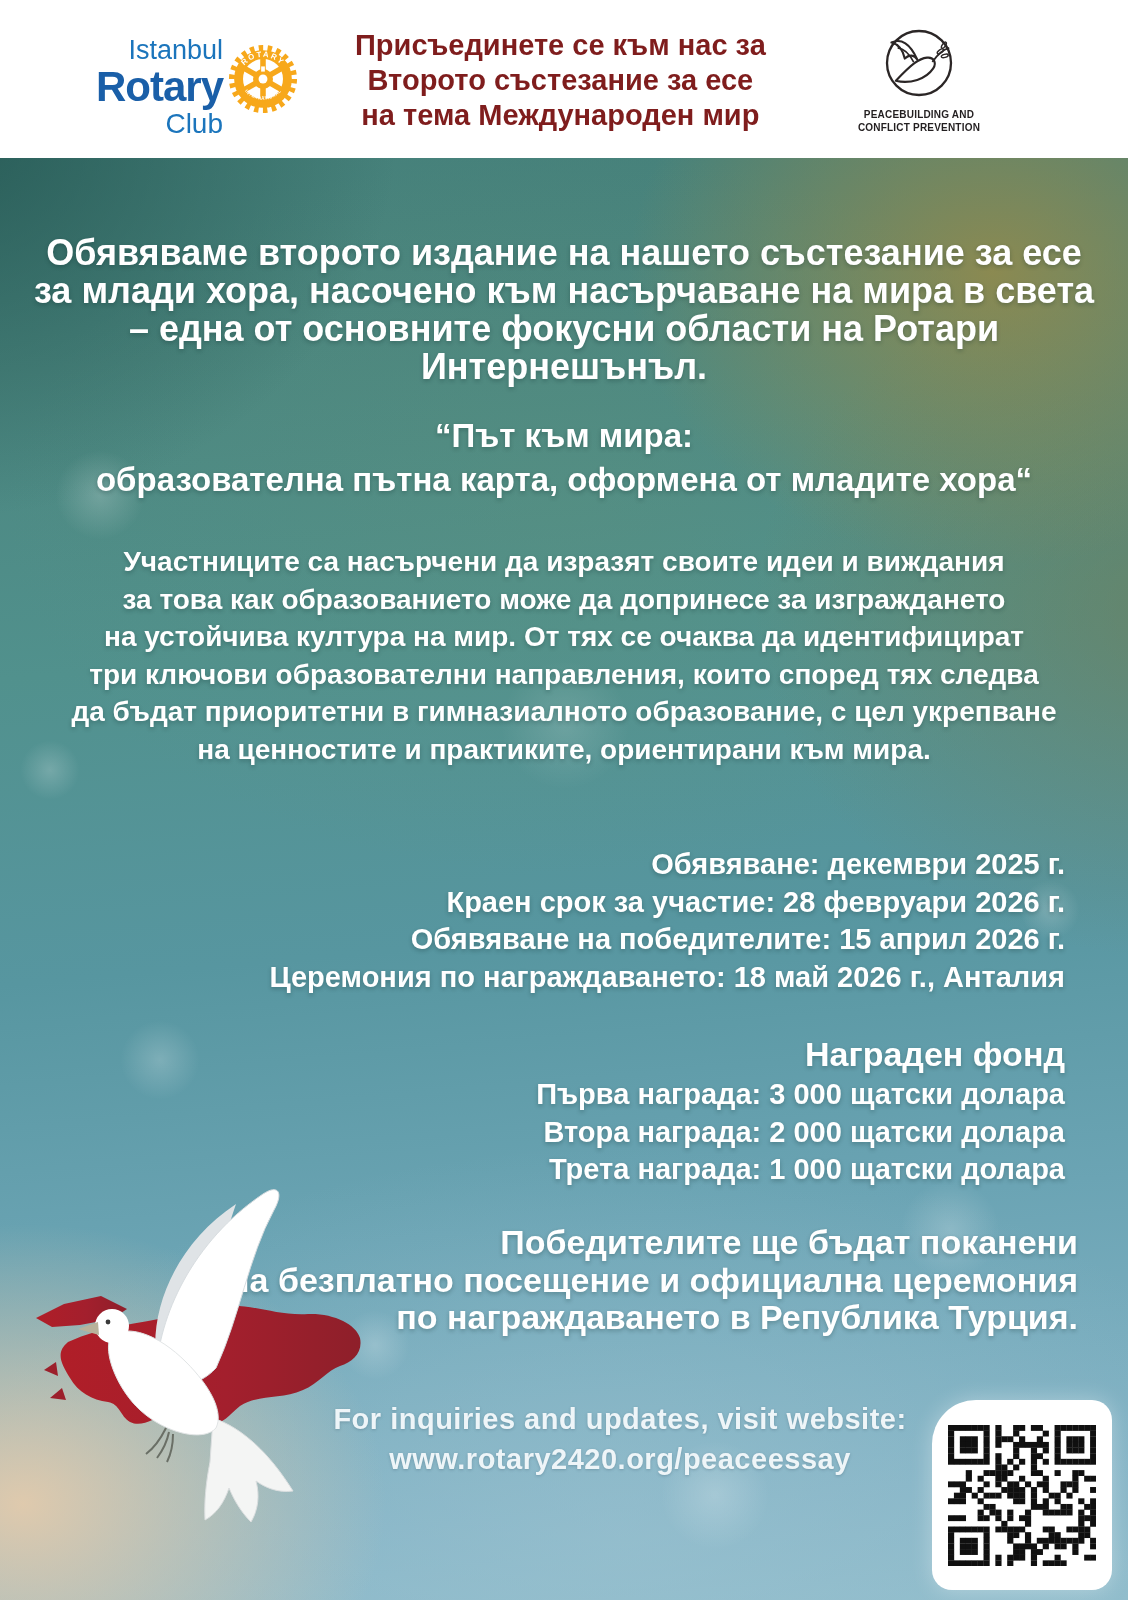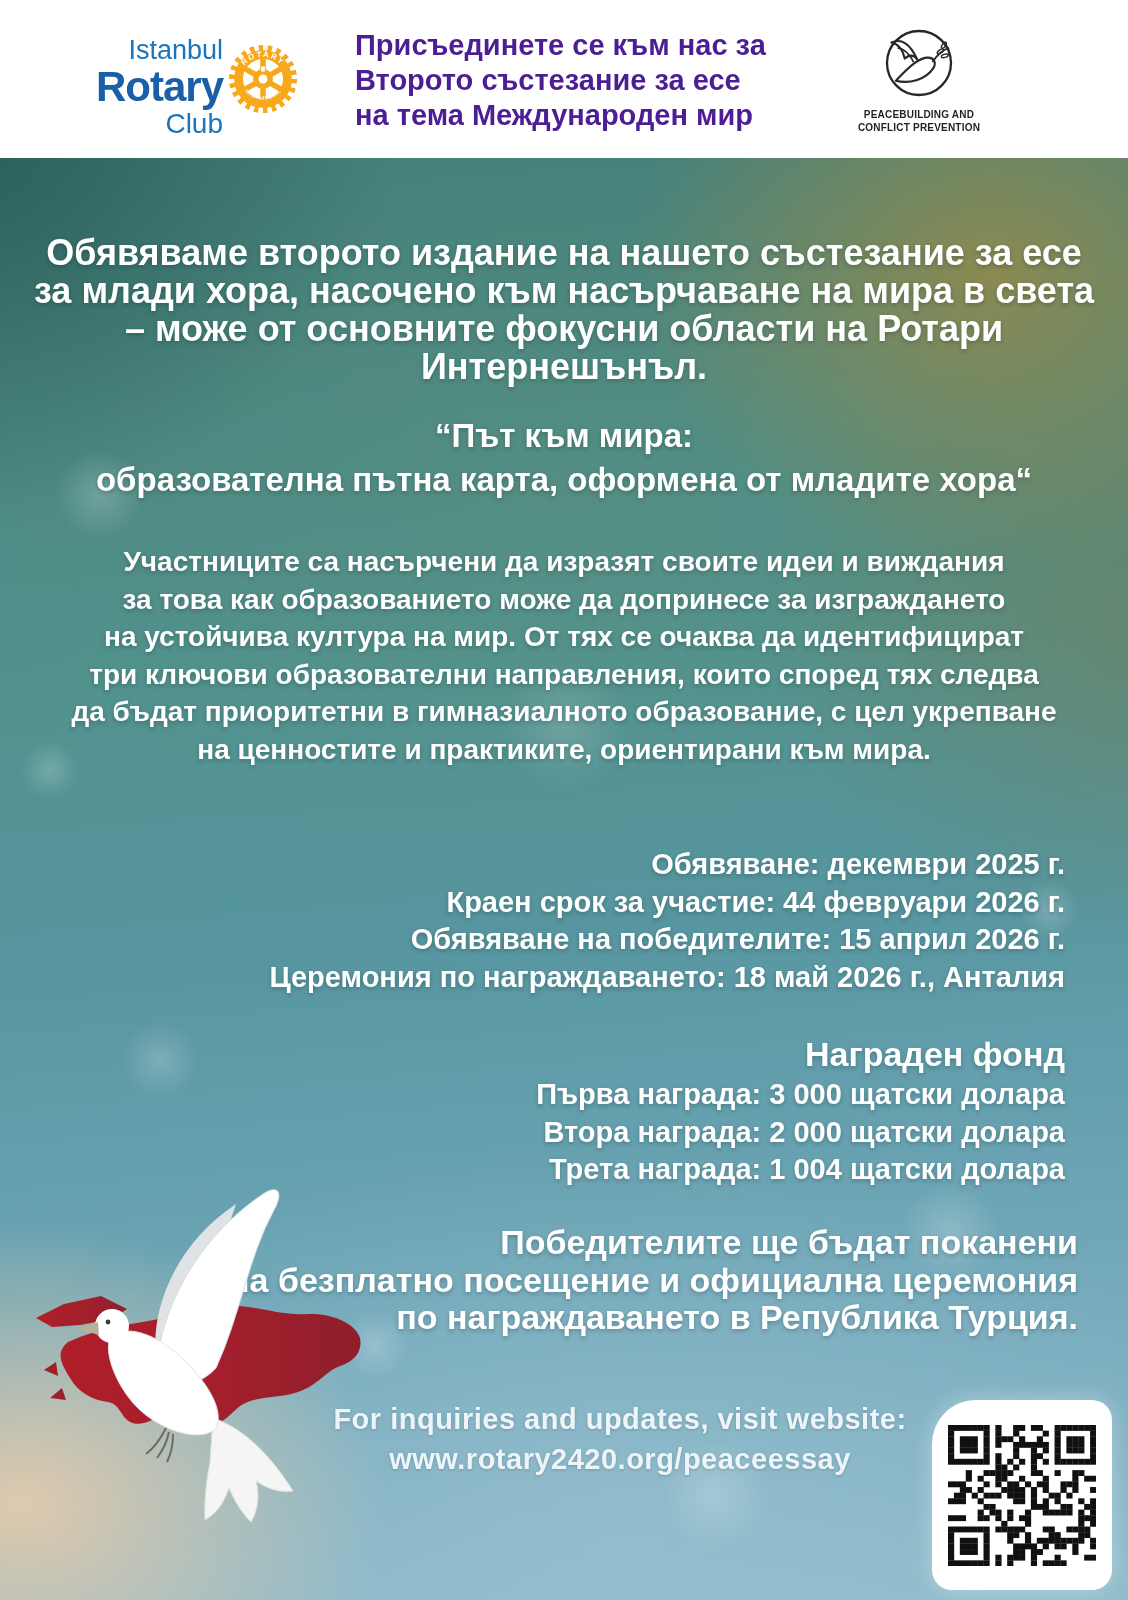--- a/index.html
+++ b/index.html
@@ -24,21 +24,21 @@
   .b6{left:660px;top:1440px;width:110px;height:110px;}
   .b7{left:120px;top:1020px;width:80px;height:80px;}
   .b8{left:1020px;top:880px;width:60px;height:60px;}
 
   .header{position:absolute;top:0;left:0;width:100%;height:158px;background:#ffffff;}
   .logo-text{position:absolute;left:60px;top:36px;width:163px;text-align:right;color:#1b75bc;}
   .logo-city{font-size:27px;line-height:28px;}
   .logo-org{font-size:42px;line-height:45px;font-weight:bold;color:#1a5fa8;letter-spacing:-1px;}
   .logo-club{font-size:28px;line-height:30px;}
   .wheel{position:absolute;left:226px;top:42px;width:74px;height:74px;}
-  .title{position:absolute;left:355px;top:28px;color:#4c1d95;font-weight:bold;font-size:29px;line-height:35px;}
+  .title{position:absolute;left:355px;top:28px;color:#7f1d1d;font-weight:bold;font-size:29px;line-height:35px;text-align:center;}
   .peace{position:absolute;left:844px;top:22px;width:150px;text-align:center;}
   .peace svg{width:80px;height:82px;}
   .peace-label{font-size:10px;font-weight:bold;color:#231f20;line-height:13px;letter-spacing:.2px;}
 
   .white-txt{color:#ffffff;font-weight:bold;text-shadow:0 2px 4px rgba(10,40,40,.28);}
   .center-text{position:absolute;left:0;width:100%;text-align:center;}
   .intro{top:234px;font-size:36px;line-height:38px;}
   .theme{top:414px;font-size:33px;line-height:44px;}
   .desc{top:543px;font-size:28px;line-height:37.5px;}
   .right-text{position:absolute;text-align:right;}
@@ -126,49 +126,49 @@
       <div class="peace-label">PEACEBUILDING AND</div>
       <div class="peace-label">CONFLICT PREVENTION</div>
     </div>
   </header>
 
   <main>
 
     <div class="center-text intro white-txt">
       <p>Обявяваме второто издание на нашето състезание за есе</p>
       <p>за млади хора, насочено към насърчаване на мира в света</p>
-      <p>– може от основните фокусни области на Ротари Интернешънъл.</p>
+      <p>– една от основните фокусни области на Ротари Интернешънъл.</p>
     </div>
 
     <div class="center-text theme white-txt">
       <p>“Път към мира:</p>
       <p>образователна пътна карта, оформена от младите хора“</p>
     </div>
 
     <div class="center-text desc white-txt">
       <p>Участниците са насърчени да изразят своите идеи и виждания</p>
       <p>за това как образованието може да  допринесе за изграждането</p>
       <p>на устойчива култура на мир. От тях се очаква да идентифицират</p>
       <p>три ключови образователни направления, които според тях следва</p>
       <p>да бъдат приоритетни в гимназиалното образование, с цел укрепване</p>
       <p>на ценностите и практиките, ориентирани към мира.</p>
     </div>
 
     <div class="right-text schedule white-txt">
       <p>Обявяване: декември 2025 г.</p>
-      <p>Краен срок за участие: 44 февруари 2026 г.</p>
+      <p>Краен срок за участие: 28 февруари 2026 г.</p>
       <p>Обявяване на победителите: 15 април 2026 г.</p>
       <p>Церемония по награждаването: 18 май 2026 г., Анталия</p>
     </div>
 
     <div class="right-text prizes white-txt">
       <p class="prizes-heading">Награден фонд</p>
       <p>Първа награда: 3 000 щатски долара</p>
       <p>Втора награда: 2 000 щатски долара</p>
-      <p>Трета награда: 1 004 щатски долара</p>
+      <p>Трета награда: 1 000 щатски долара</p>
     </div>
 
     <div class="right-text winners white-txt">
       <p>Победителите ще бъдат поканени</p>
       <p>на безплатно посещение и официална церемония</p>
       <p>по награждаването в Република Турция.</p>
     </div>
   </main>
 
   <svg class="dove-art" viewBox="0 0 400 440">

